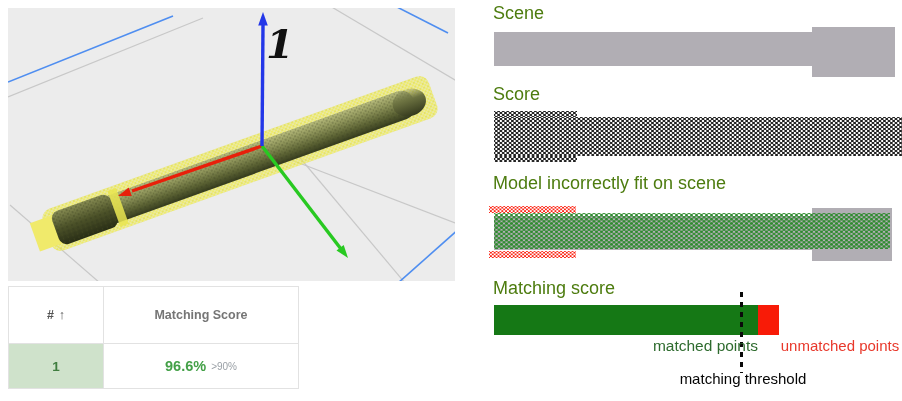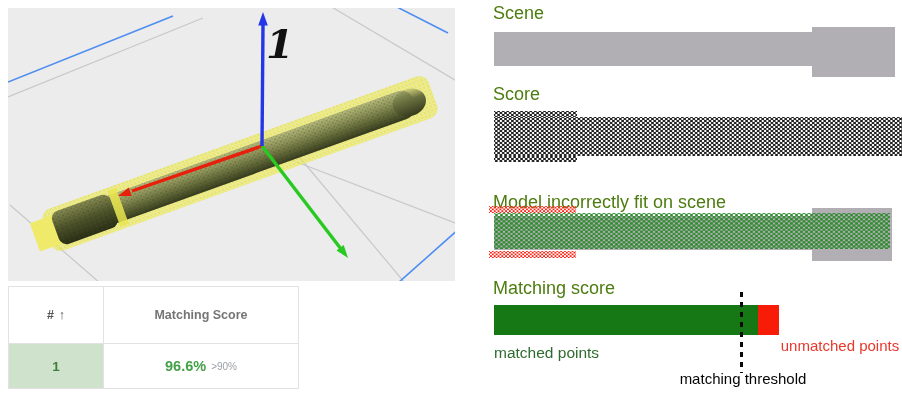--- a/index.html
+++ b/index.html
@@ -34,39 +34,39 @@
   #scene-cap{left:812px;top:27px;width:83px;height:50px;background:var(--scene-gray,#b1aeb4)}
 
   #model-label{left:493px;top:84px}
   #model-cap{left:494px;top:111px;width:83px;height:51px}
   #model-bar{left:494px;top:117px;width:408px;height:39px}
   .dots-black{background-color:#fff;
     background-image:radial-gradient(circle,var(--model-dot,#1c1c1c) 1px,transparent 1.45px),
                      radial-gradient(circle,var(--model-dot,#1c1c1c) 1px,transparent 1.45px);
     background-size:4.6px 4px;background-position:0 0,2.3px 2px}
 
-  #fit-label{left:493px;top:192px}
+  #fit-label{left:493px;top:173px}
   #fit-top-strip{left:489px;top:206px;width:87px;height:7px}
   #fit-bottom-strip{left:489px;top:251px;width:87px;height:7px}
   #fit-bar{left:494px;top:216px;width:318px;height:34px;background:var(--scene-gray,#b1aeb4)}
   #fit-cap{left:812px;top:208px;width:80px;height:53px;background:var(--scene-gray,#b1aeb4)}
   #fit-overlay{left:494px;top:213px;width:396px;height:36px}
   .dots-green{background-image:radial-gradient(circle,var(--fit-dot-green,#2e8b2e) 1.15px,transparent 1.6px),
                      radial-gradient(circle,var(--fit-dot-green,#2e8b2e) 1.15px,transparent 1.6px);
     background-size:5px 4.2px;background-position:0 0,2.5px 2.1px}
   .dots-red{background-image:radial-gradient(circle,var(--fit-dot-red,#fb2616) 1px,transparent 1.35px),
                      radial-gradient(circle,var(--fit-dot-red,#fb2616) 1px,transparent 1.35px);
     background-size:3.8px 3.4px;background-position:0 0,1.9px 1.7px}
 
   #score-label{left:493px;top:278px}
   #score-green{left:494px;top:305px;width:264px;height:30px;background:var(--score-green,#157815)}
   #score-red{left:758px;top:305px;width:21px;height:30px;background:var(--score-red,#f81b07)}
   #threshold-line{left:740px;top:292px;width:3px;height:81px;
     background:repeating-linear-gradient(to bottom,#0a0a0a 0 5.5px,transparent 5.5px 10px)}
-  #matched-label{left:494px;top:344px;width:264px;text-align:left;font-size:15.5px;
+  #matched-label{left:494px;top:337px;width:264px;text-align:right;font-size:15.5px;
     color:var(--matched-text,#2e6b2e)}
   #unmatched-label{left:760px;top:337px;width:160px;text-align:center;font-size:15px;
     color:var(--unmatched-text,#e8382b)}
   #threshold-label{left:643px;top:370px;width:200px;text-align:center;font-size:15px;
     font-weight:normal;color:#050505}
 </style>
 </head>
 <body>
 
 <div class="abs" id="viewport">

